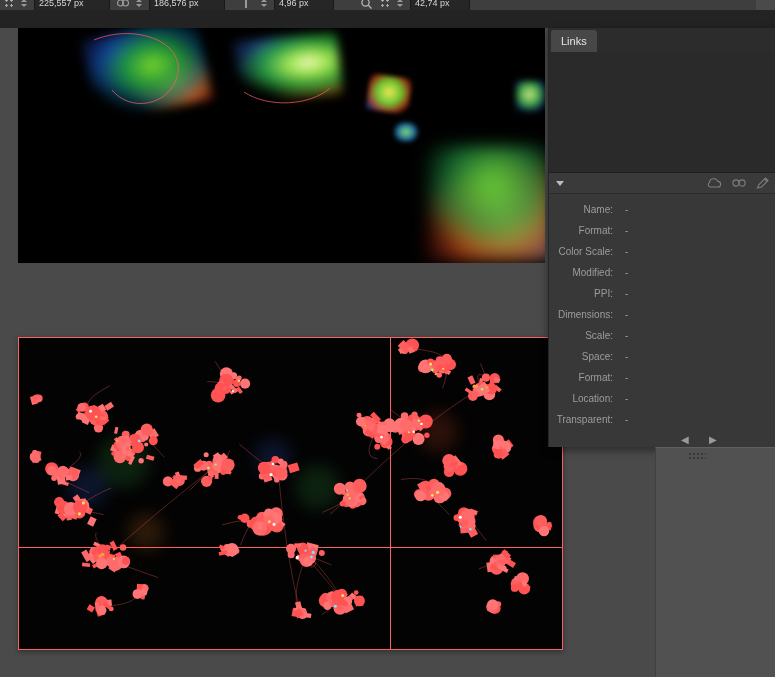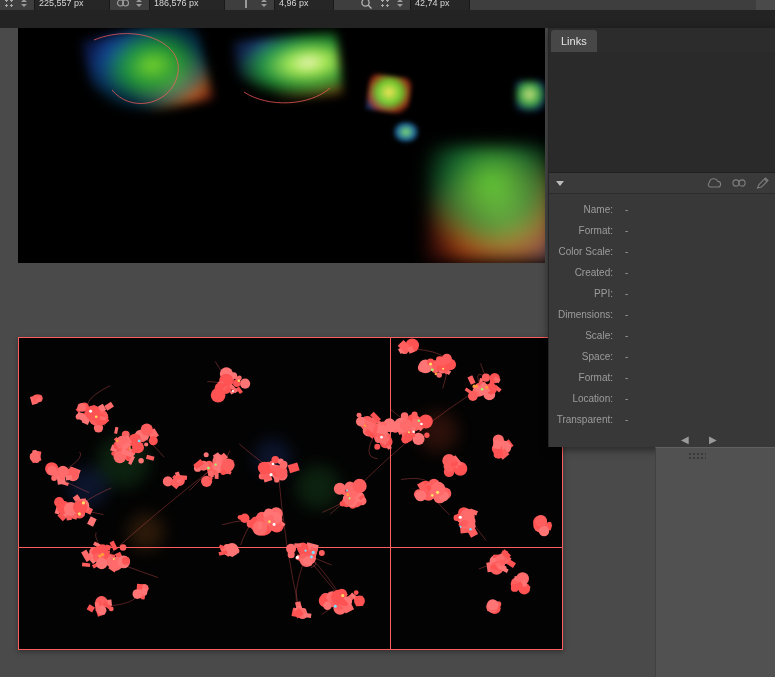--- a/index.html
+++ b/index.html
@@ -810,21 +810,21 @@
       </div>
       <div class="meta-row">
         <span class="meta-label">Format:</span>
         <span class="meta-value">-</span>
       </div>
       <div class="meta-row">
         <span class="meta-label">Color Scale:</span>
         <span class="meta-value">-</span>
       </div>
       <div class="meta-row">
-        <span class="meta-label">Created:</span>
+        <span class="meta-label">Modified:</span>
         <span class="meta-value">-</span>
       </div>
       <div class="meta-row">
         <span class="meta-label">PPI:</span>
         <span class="meta-value">-</span>
       </div>
       <div class="meta-row">
         <span class="meta-label">Dimensions:</span>
         <span class="meta-value">-</span>
       </div>

